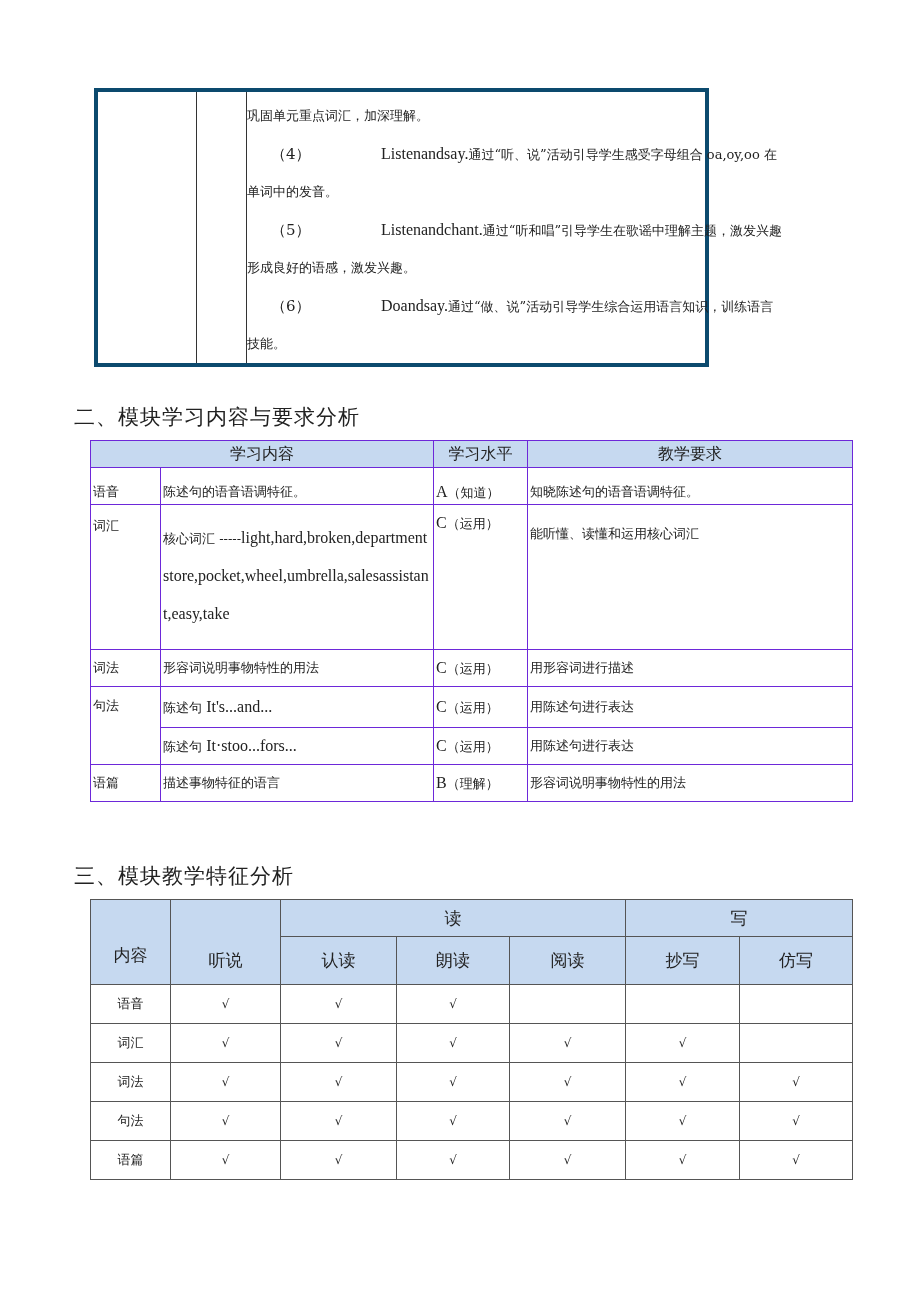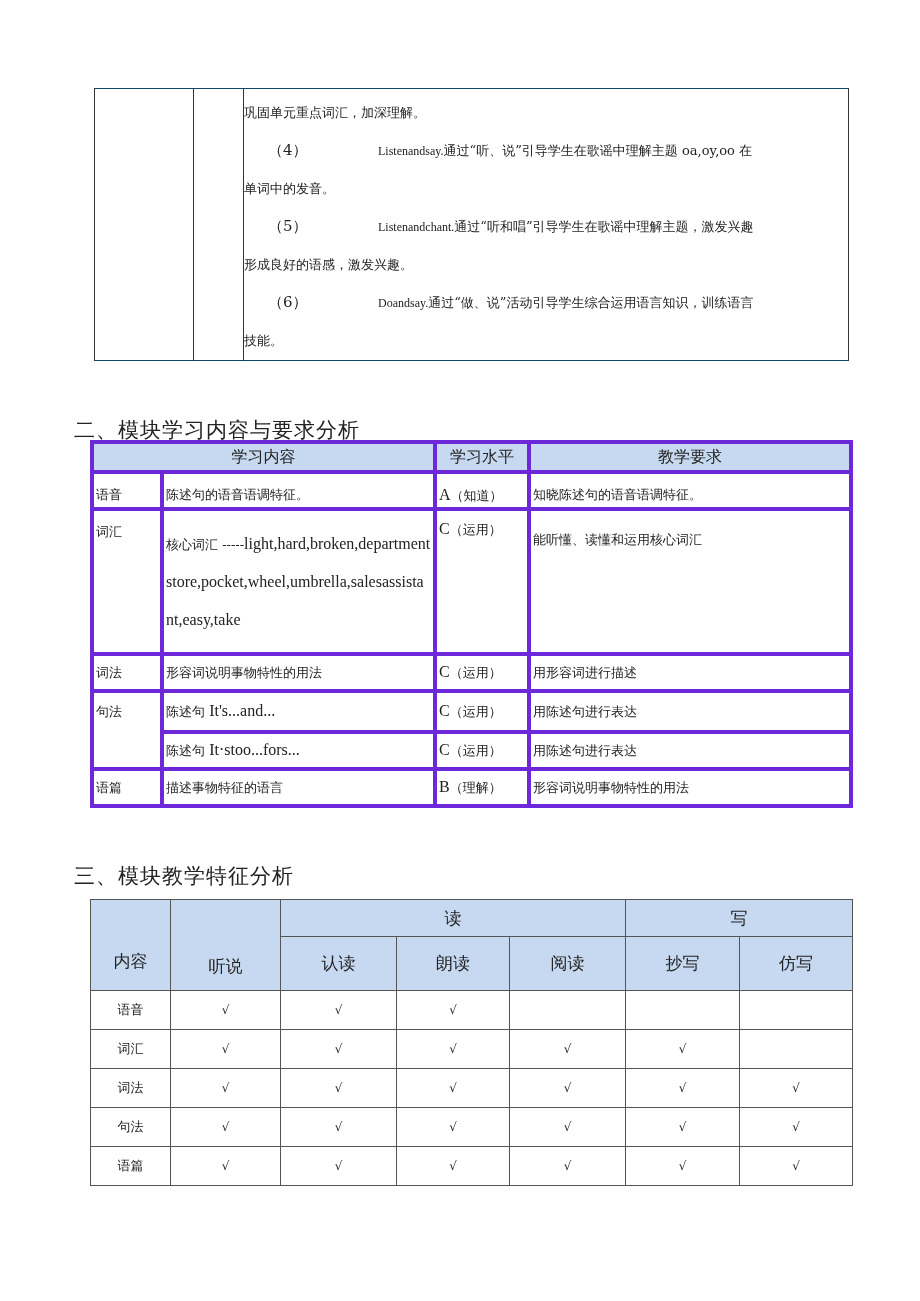--- a/index.html
+++ b/index.html
@@ -2,33 +2,33 @@
 <html><head>
 <meta charset="utf-8">
 <style>
   html, body { margin: 0; padding: 0; background: #ffffff; }
   body { width: 920px; height: 1301px; position: relative; overflow: hidden;
          font-family: "DejaVu Serif", "Liberation Serif", serif; color: #222; }
   .abs { position: absolute; }
   table { border-collapse: collapse; table-layout: fixed; }
 
   
-  #t1 { left: 94px; top: 88px; width: 755px; height: 256px; border: 1px solid #0c4a6e; }
+  #t1 { left: 94px; top: 88px; width: 615px; height: 256px; border: 4px solid #0c4a6e; }
   #t1 td { border-left: 1px solid #333; border-right: 1px solid #333; vertical-align: top; padding: 0; }
   .t1-text { font-size: 13px; line-height: 37.5px; padding-top: 5px; }
   .t1-text .line { white-space: nowrap; }
-  .t1-text .en { font-family: "Liberation Serif", serif; font-size: 12px; }
+  .t1-text .en { font-family: "Liberation Serif", serif; font-size: 16px; }
   .t1-text .num { display: inline-block; width: 110px; padding-left: 24px; font-size: 15px; }
 
   
   .heading { font-size: 21px; font-family: "DejaVu Sans", "Liberation Sans", sans-serif; color: #222; letter-spacing: 1px; }
 
   
   #t2 { left: 90px; top: 440px; width: 763px; }
-  #t2 th, #t2 td { border: 4px solid #6d28d9; font-weight: normal; padding: 0 2px; font-size: 13px; text-align: left; }
+  #t2 th, #t2 td { border: 1px solid #6d28d9; font-weight: normal; padding: 0 2px; font-size: 13px; text-align: left; }
   #t2 th { background: #c6d9f0; font-size: 16px; text-align: center; height: 26px; font-family: "DejaVu Sans", sans-serif; }
   #t2 .lv { font-size: 13px; }
   #t2 .lv .letter { font-family: "Liberation Serif", serif; font-size: 16px; }
   #t2 .en { font-family: "Liberation Serif", serif; font-size: 16px; }
   #t2 .vocab { line-height: 37px; padding-top: 14px; padding-bottom: 10px; margin-left: 17px; }
 
   
   #t3 { left: 90px; top: 899px; width: 763px; }
   #t3 th, #t3 td { border: 1px solid #555; font-weight: normal; text-align: center; font-size: 14px; }
   #t3 th { background: #c6d9f0; font-size: 17px; font-family: "DejaVu Sans", sans-serif; }
@@ -40,38 +40,38 @@
 
 <table id="t1" class="abs">
   <tbody>
       <tr>
     <td style="width:98px"></td>
     <td style="width:49px"></td>
     <td>
       <div class="t1-text">
         <div class="line">巩固单元重点词汇，加深理解。</div>
         <div class="line">
-          <span class="num">（4）</span><span class="en">Listenandsay.</span><span>通过“听、说”引导学生在歌谣中理解主题 oa,oy,oo 在</span>
+          <span class="num">（4）</span><span class="en">Listenandsay.</span><span>通过“听、说”活动引导学生感受字母组合 oa,oy,oo 在</span>
         </div>
         <div class="line">单词中的发音。</div>
         <div class="line">
           <span class="num">（5）</span><span class="en">Listenandchant.</span><span>通过“听和唱”引导学生在歌谣中理解主题，激发兴趣</span>
         </div>
         <div class="line">形成良好的语感，激发兴趣。</div>
         <div class="line">
           <span class="num">（6）</span><span class="en">Doandsay.</span><span>通过“做、说”活动引导学生综合运用语言知识，训练语言</span>
         </div>
         <div class="line">技能。</div>
       </div>
     </td>
   </tr>
 </tbody>
   </table>
 
-<div class="abs heading" style="left:74px; top:416px;">二、模块学习内容与要求分析</div>
+<div class="abs heading" style="left:74px; top:403px;">二、模块学习内容与要求分析</div>
 
 <table id="t2" class="abs">
   <colgroup>
     <col style="width:70px">
       <col style="width:273px">
       <col style="width:94px">
       <col>
   </colgroup>
   <tbody>
       <tr>
@@ -129,21 +129,21 @@
       <col style="width:114px">
       <col>
   </colgroup>
   <tbody>
       <tr style="height:37px">
     <th rowspan="2" style="vertical-align:bottom; padding-bottom:17px">内容</th>
     <th rowspan="2" style="vertical-align:bottom; padding-bottom:12px">听说</th>
     <th colspan="3">读</th>
     <th colspan="2">写</th>
   </tr>
-  <tr style="height:54px">
+  <tr style="height:48px">
     <th>认读</th>
     <th>朗读</th>
     <th>阅读</th>
     <th>抄写</th>
     <th>仿写</th>
   </tr>
   <tr>
     <td>语音</td>
     <td class="check">√</td>
     <td class="check">√</td>

